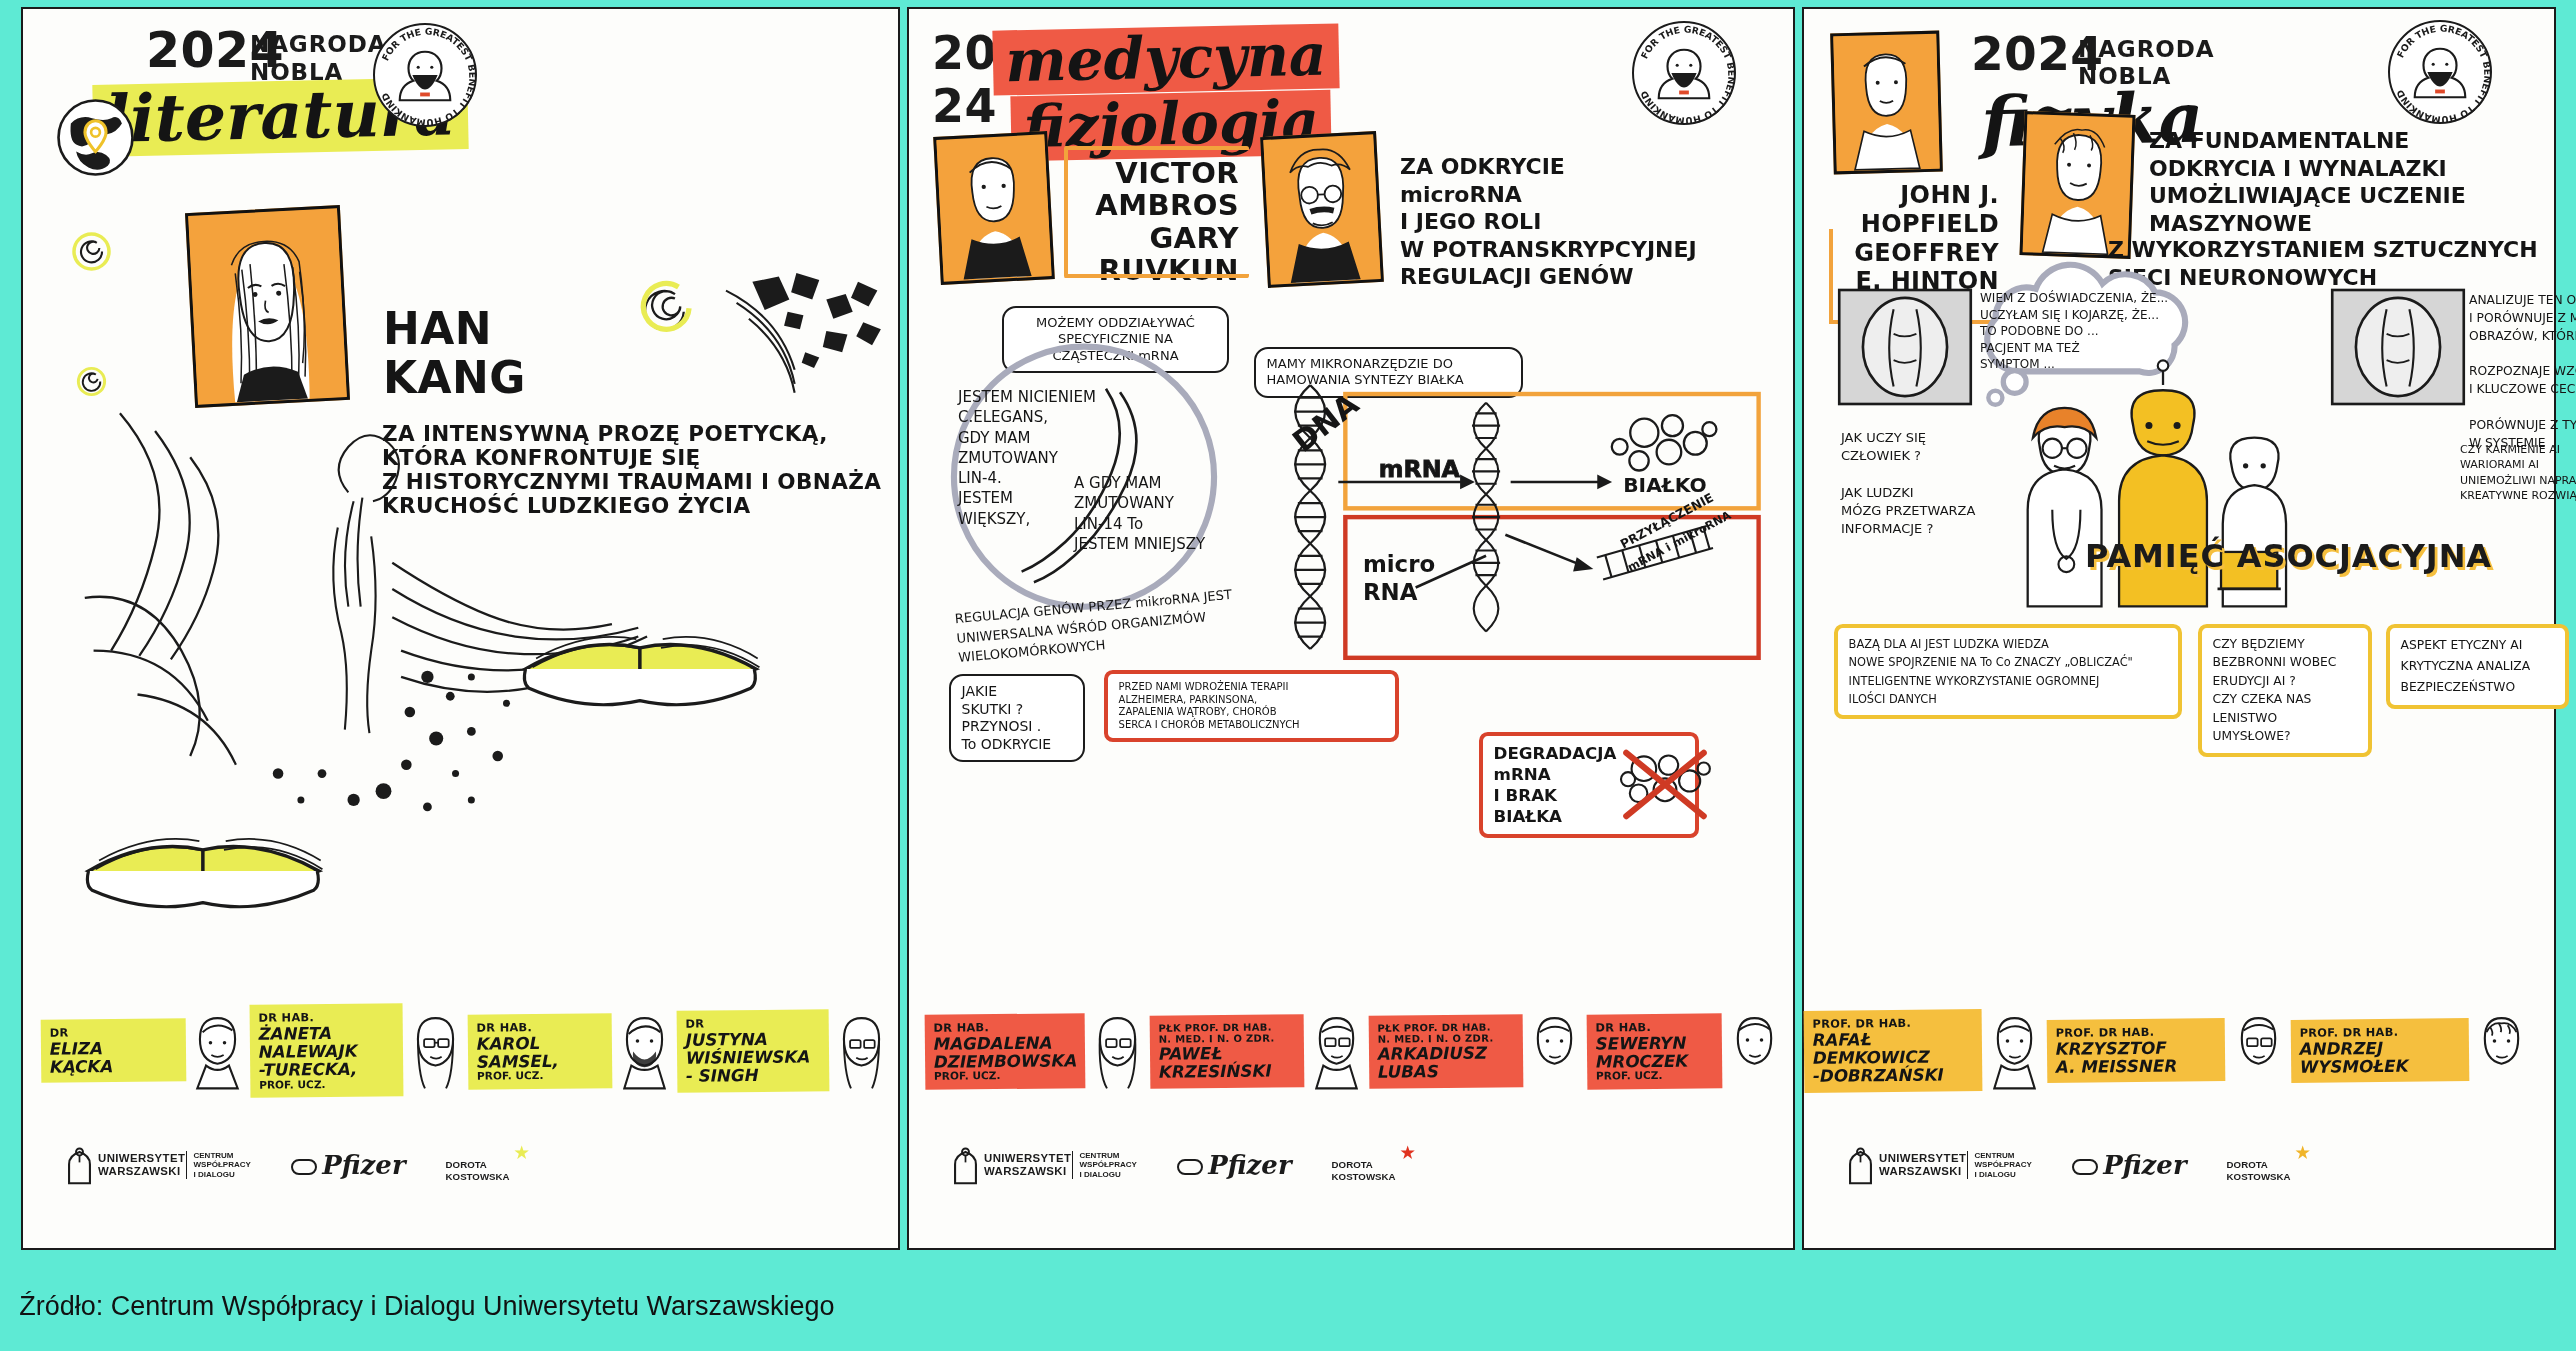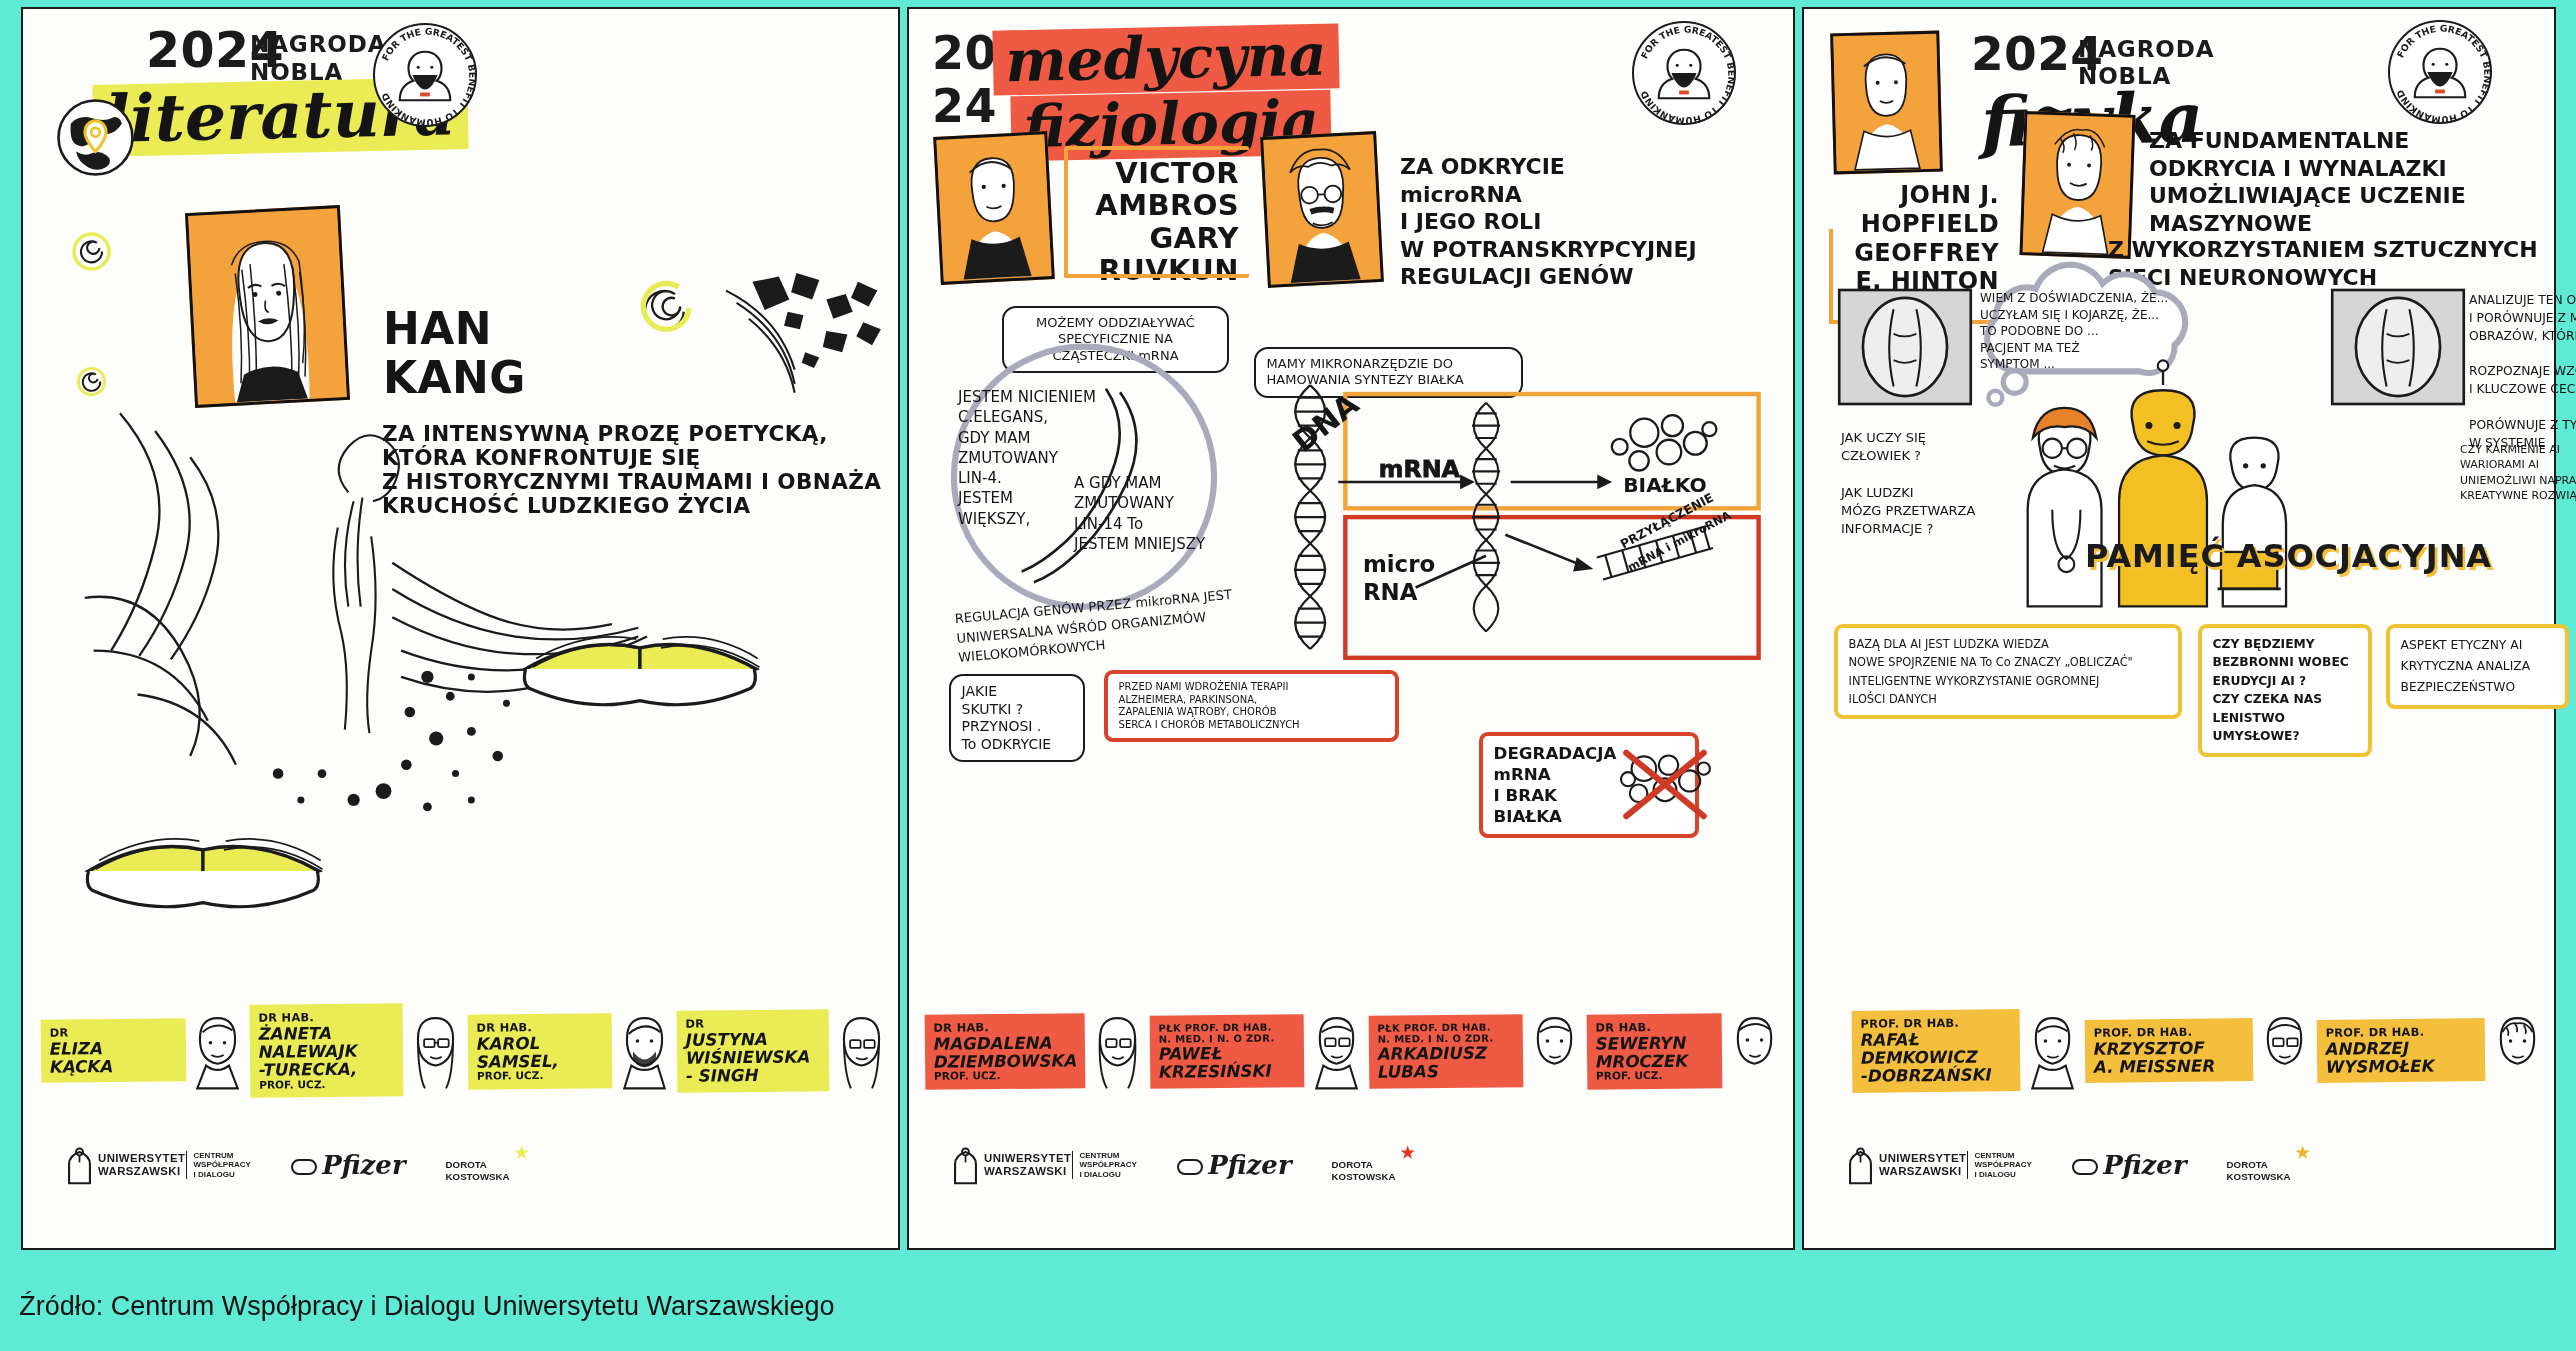--- a/index.html
+++ b/index.html
@@ -796,30 +796,30 @@
 
     <div style="position:absolute; left:281px; top:528px;">
       <div class="hand" style="font-size:32px; color:#1b1b1b; -webkit-text-stroke:0; letter-spacing:0.9px;
                   text-shadow: 2.6px 2.6px 0 #f5bf3e;">PAMIĘĆ ASOCJACYJNA</div>
     </div>
 
     <div class="bubble box-yellow" style="left:30px; top:615px; width:348px; font-size:11.4px; white-space:pre-line; line-height:1.6;">BAZĄ DLA AI JEST LUDZKA WIEDZA
 NOWE SPOJRZENIE NA To Co ZNACZY „OBLICZAĆ"
 INTELIGENTNE WYKORZYSTANIE OGROMNEJ
 ILOŚCI DANYCH</div>
-    <div class="bubble box-yellow" style="left:394px; top:615px; width:174px; font-size:12.3px; white-space:pre-line; line-height:1.5;font-weight:bold;">CZY BĘDZIEMY
+    <div class="bubble box-yellow" style="left:394px; top:615px; width:174px; font-size:12.3px; white-space:pre-line; line-height:1.5;">CZY BĘDZIEMY
 BEZBRONNI WOBEC
 ERUDYCJI AI ?
 CZY CZEKA NAS
 LENISTWO UMYSŁOWE?</div>
     <div class="bubble box-yellow" style="left:582px; top:615px; width:183px; font-size:12.3px; white-space:pre-line; line-height:1.7;">ASPEKT ETYCZNY AI
 KRYTYCZNA ANALIZA
 BEZPIECZEŃSTWO</div>
 
-    <div class="strip" style="left:16px; top:993px; width:730px; height:98px;padding-left:32px;">
+    <div class="strip" style="left:0; top:993px; width:730px; height:98px;">
       <div class="chip o" style="width:183px;">
         <div class="pre">PROF. DR HAB.</div>
         <div class="nm" style="white-space:pre-line;">RAFAŁ
 DEMKOWICZ
 -DOBRZAŃSKI</div>
       </div>
       <svg class="headshot" viewBox="0 0 74 92">
         <path d="M37 8 q19 0 19 23 q0 25 -19 29 q-19 -4 -19 -29 q0 -23 19 -23z" fill="#fff" stroke="#1b1b1b" stroke-width="2.4"></path>
         <path d="M20 24 q17 -13 34 -1" stroke="#1b1b1b" stroke-width="2.2" fill="none"></path>
         <circle cx="29" cy="34" r="2" fill="#1b1b1b"></circle>

